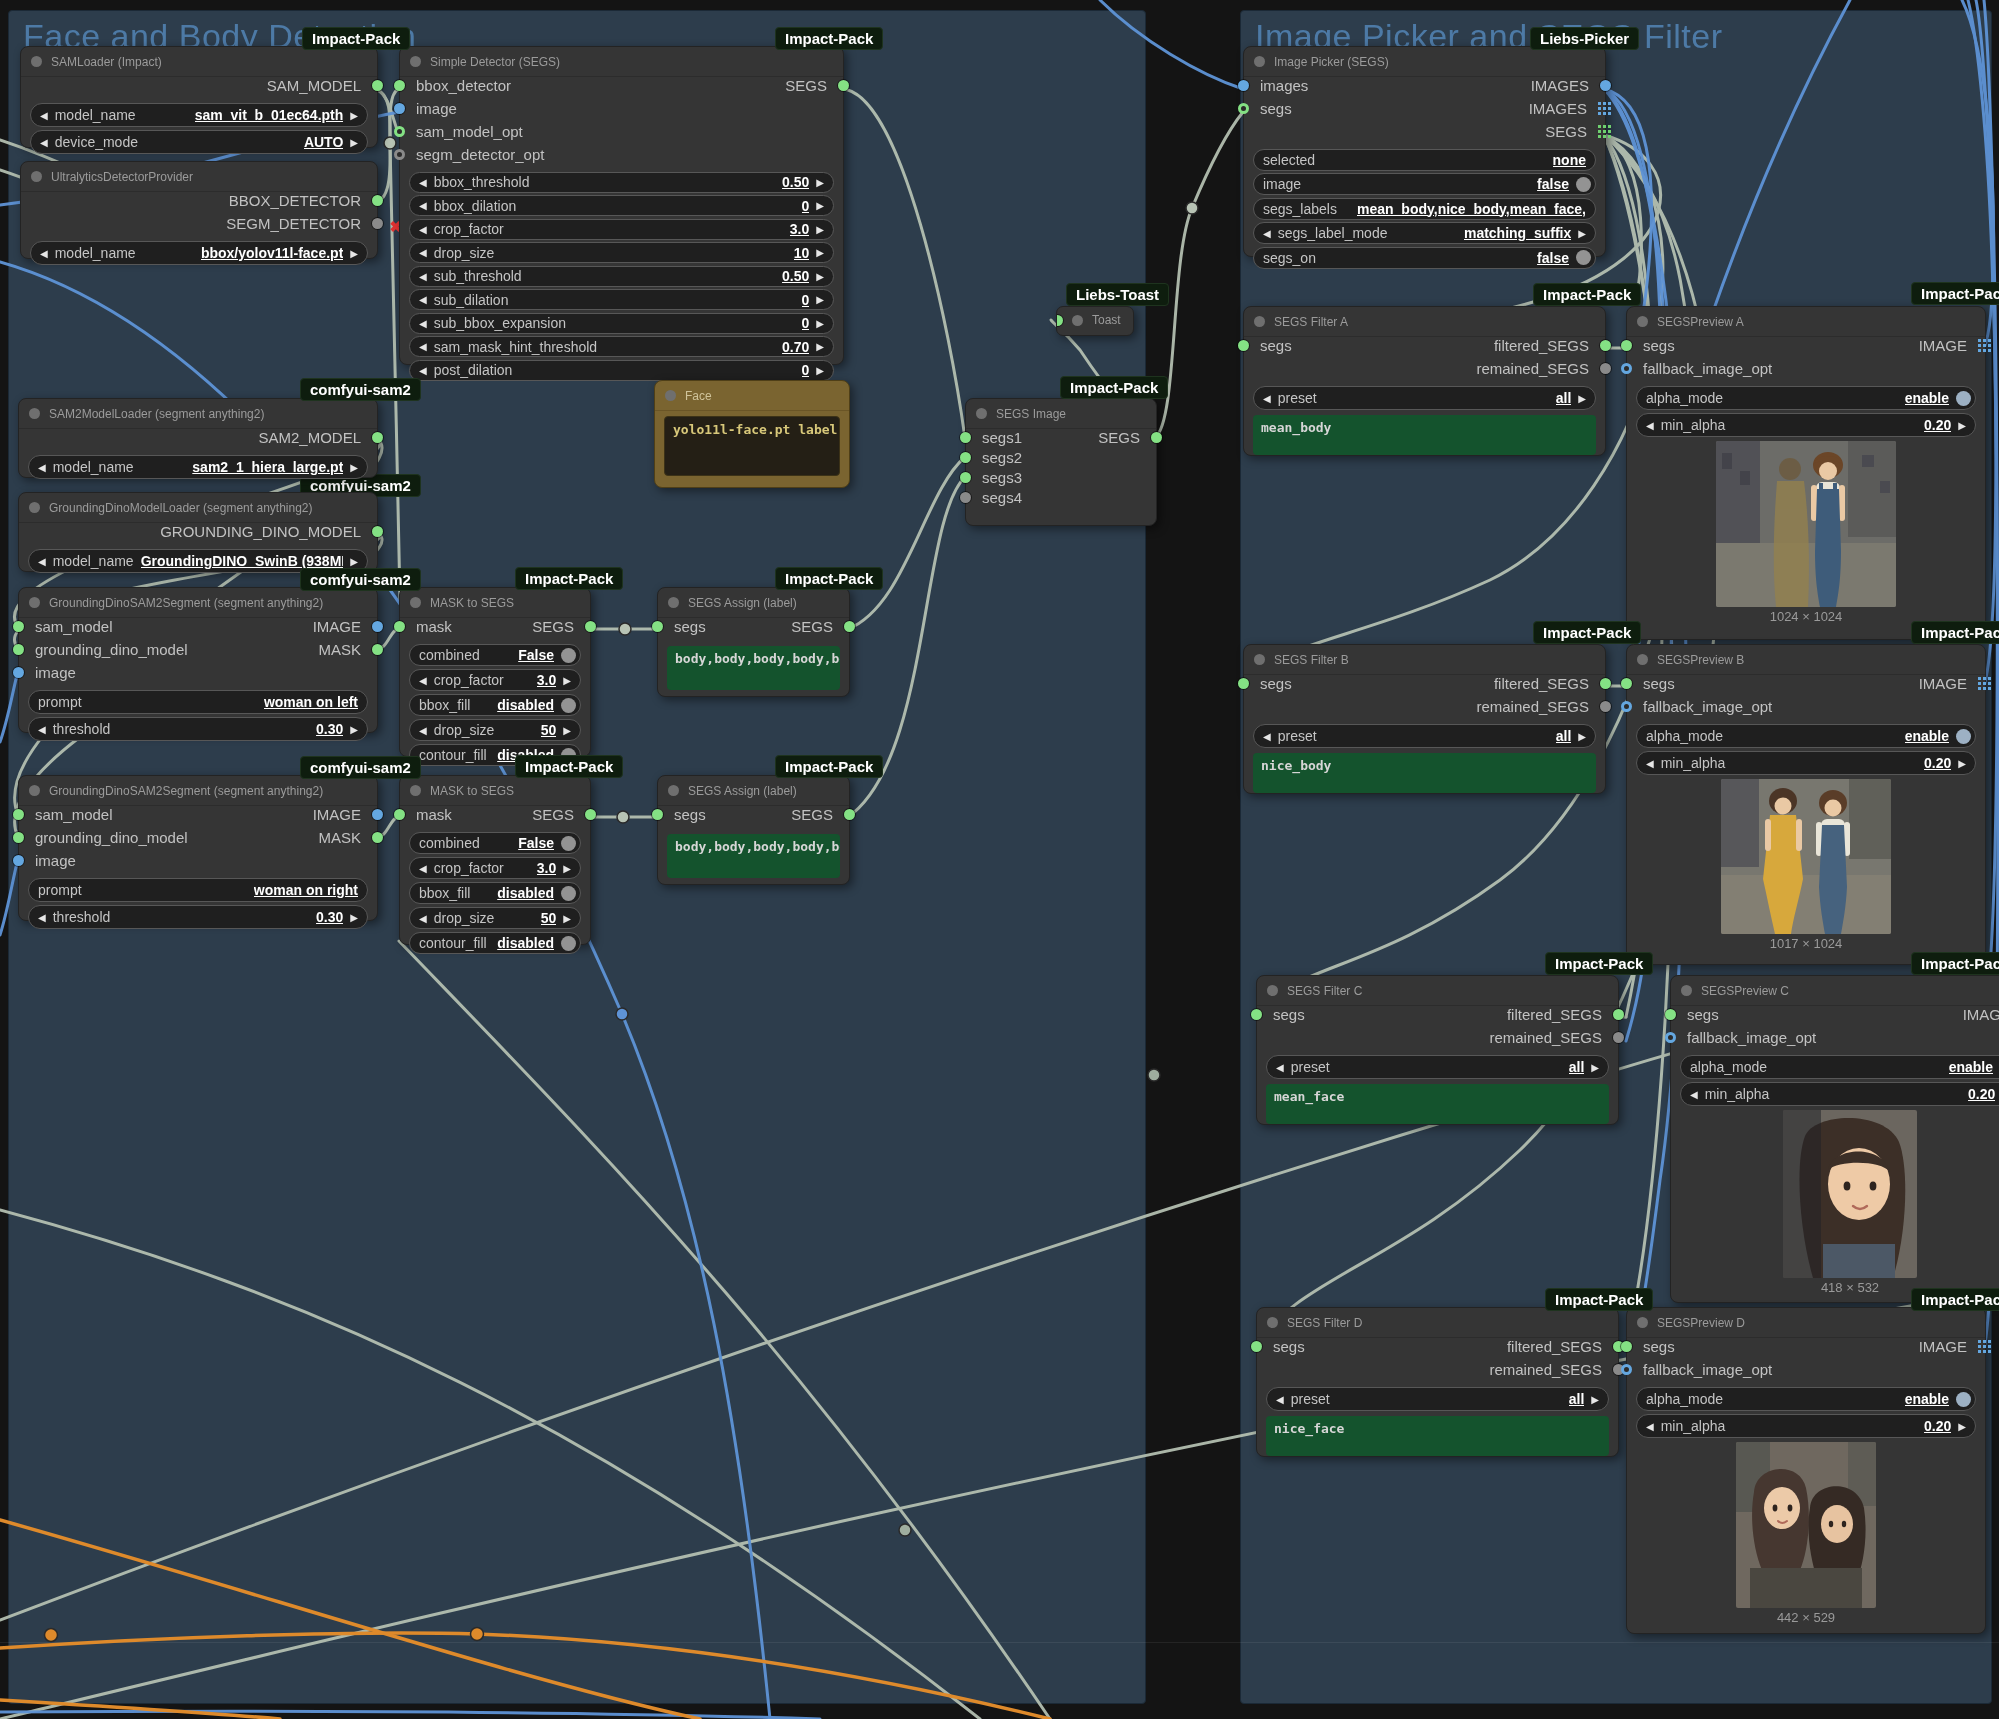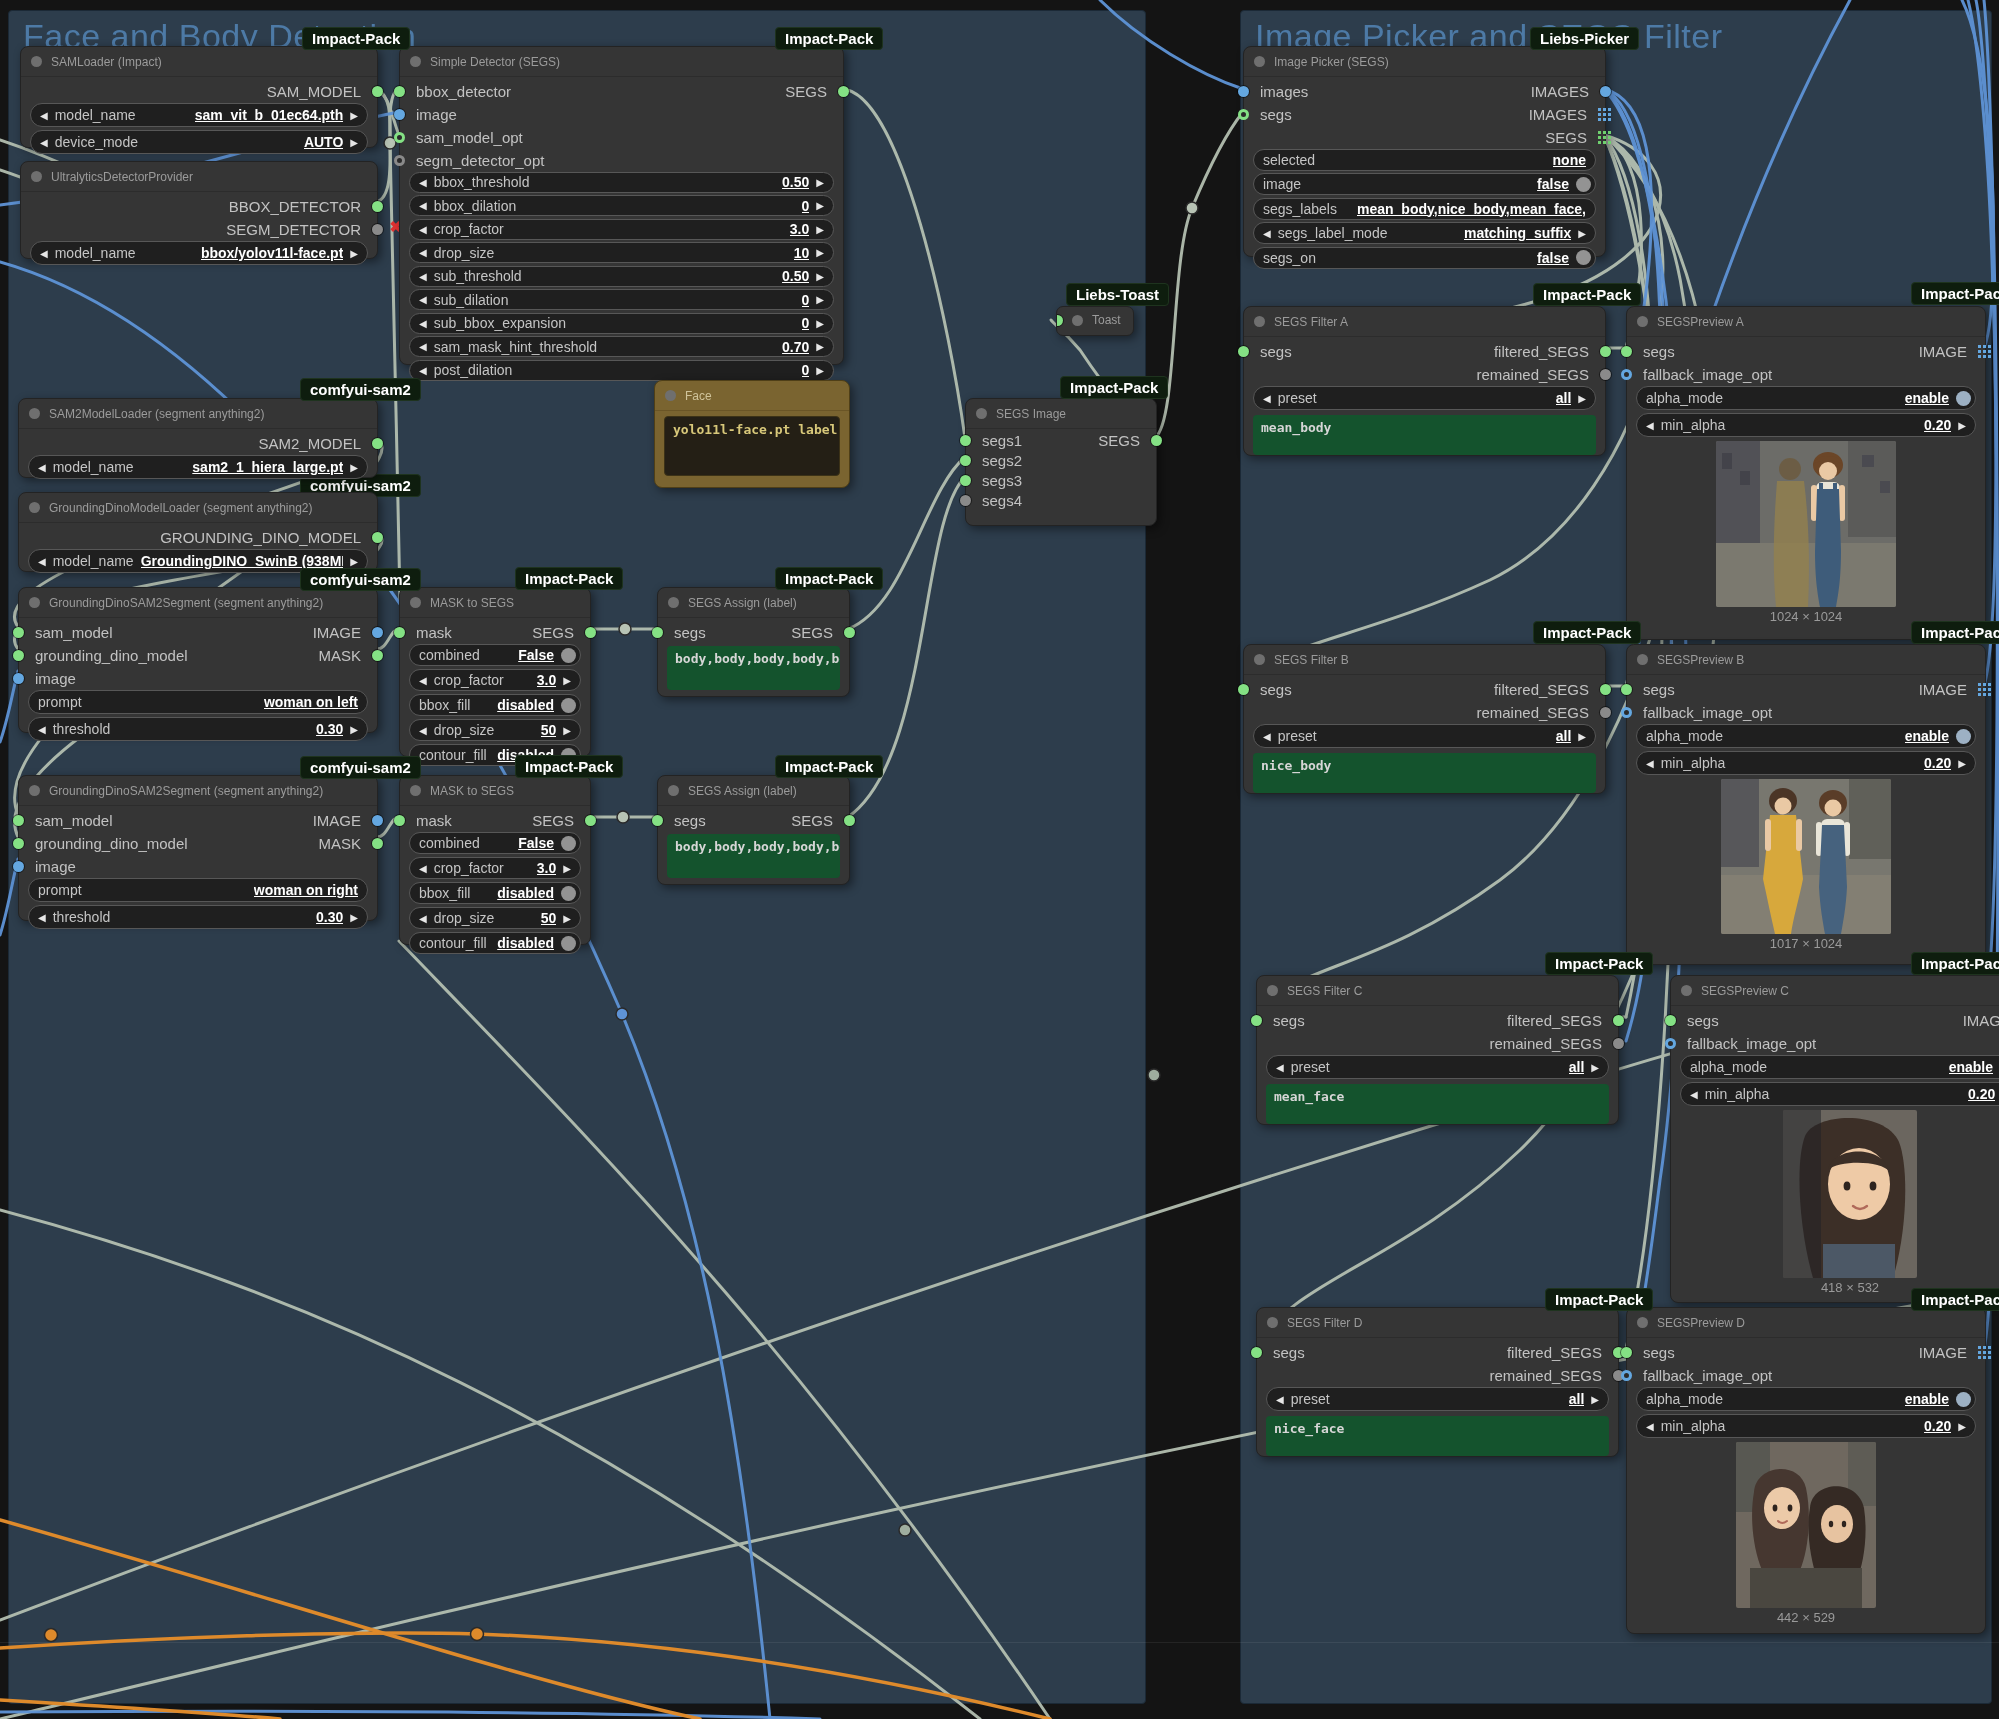--- a/index.html
+++ b/index.html
@@ -5,21 +5,21 @@
   html,body{margin:0;padding:0;background:#141414;width:1999px;height:1719px;position:relative;
     font-family:"Liberation Sans",sans-serif;overflow:hidden;-webkit-font-smoothing:antialiased;}
   .group{position:absolute;background:#2d3d4c;border:1px solid #1b2936;border-radius:4px;z-index:0;}
   .gtitle{font-size:34px;color:#4d7aa6;padding:6px 14px;letter-spacing:.5px;}
   .wires{position:absolute;left:0;top:0;z-index:1;pointer-events:none;}
   .node{position:absolute;background:#353535;border:1px solid #232323;border-radius:8px;z-index:2;
     box-shadow:3px 3px 10px rgba(0,0,0,.45);color:#c2c2c2;}
   .nhead{display:flex;align-items:center;gap:9px;height:29px;padding:0 10px;color:#9b9b9b;
     font-size:12px;border-bottom:1px solid #2c2c2c;white-space:nowrap;overflow:hidden;}
   .hdot{width:11px;height:11px;border-radius:50%;background:#6f6f6f;flex:0 0 auto;}
-  .srow{display:flex;align-items:flex-end;height:23px;padding:0 10px;position:relative;font-size:15px;}
+  .srow{display:flex;align-items:flex-start;height:23px;padding:0 10px;position:relative;font-size:15px;}
   .in{display:flex;align-items:center;gap:7px;color:#c2c2c2;white-space:nowrap;}
   .out{display:flex;align-items:center;gap:7px;margin-left:auto;color:#c2c2c2;white-space:nowrap;}
   .dot{width:11px;height:11px;border-radius:50%;flex:0 0 auto;box-shadow:0 0 0 1px rgba(0,0,0,.5);}
   .dot.green{background:#84e184;} .dot.blue{background:#64a7e0;} .dot.gray{background:#8a8a8a;}
   .ring{width:5px;height:5px;border-radius:50%;background:#2b2b2b;flex:0 0 auto;}
   .ring.green{border:3px solid #84e184;} .ring.gray{border:3px solid #8a8a8a;} .ring.blue{border:3px solid #64a7e0;}
   .in-dot{margin-left:-16px;margin-right:4px;}
   .out-dot{margin-left:4px;margin-right:-16px;}
   .wrow{height:22px;margin:3px 9px;background:#1f1f1f;border:1px solid #575757;border-radius:12px;
     display:flex;align-items:center;gap:7px;padding:0 9px;font-size:14px;color:#c5c5c5;white-space:nowrap;}

